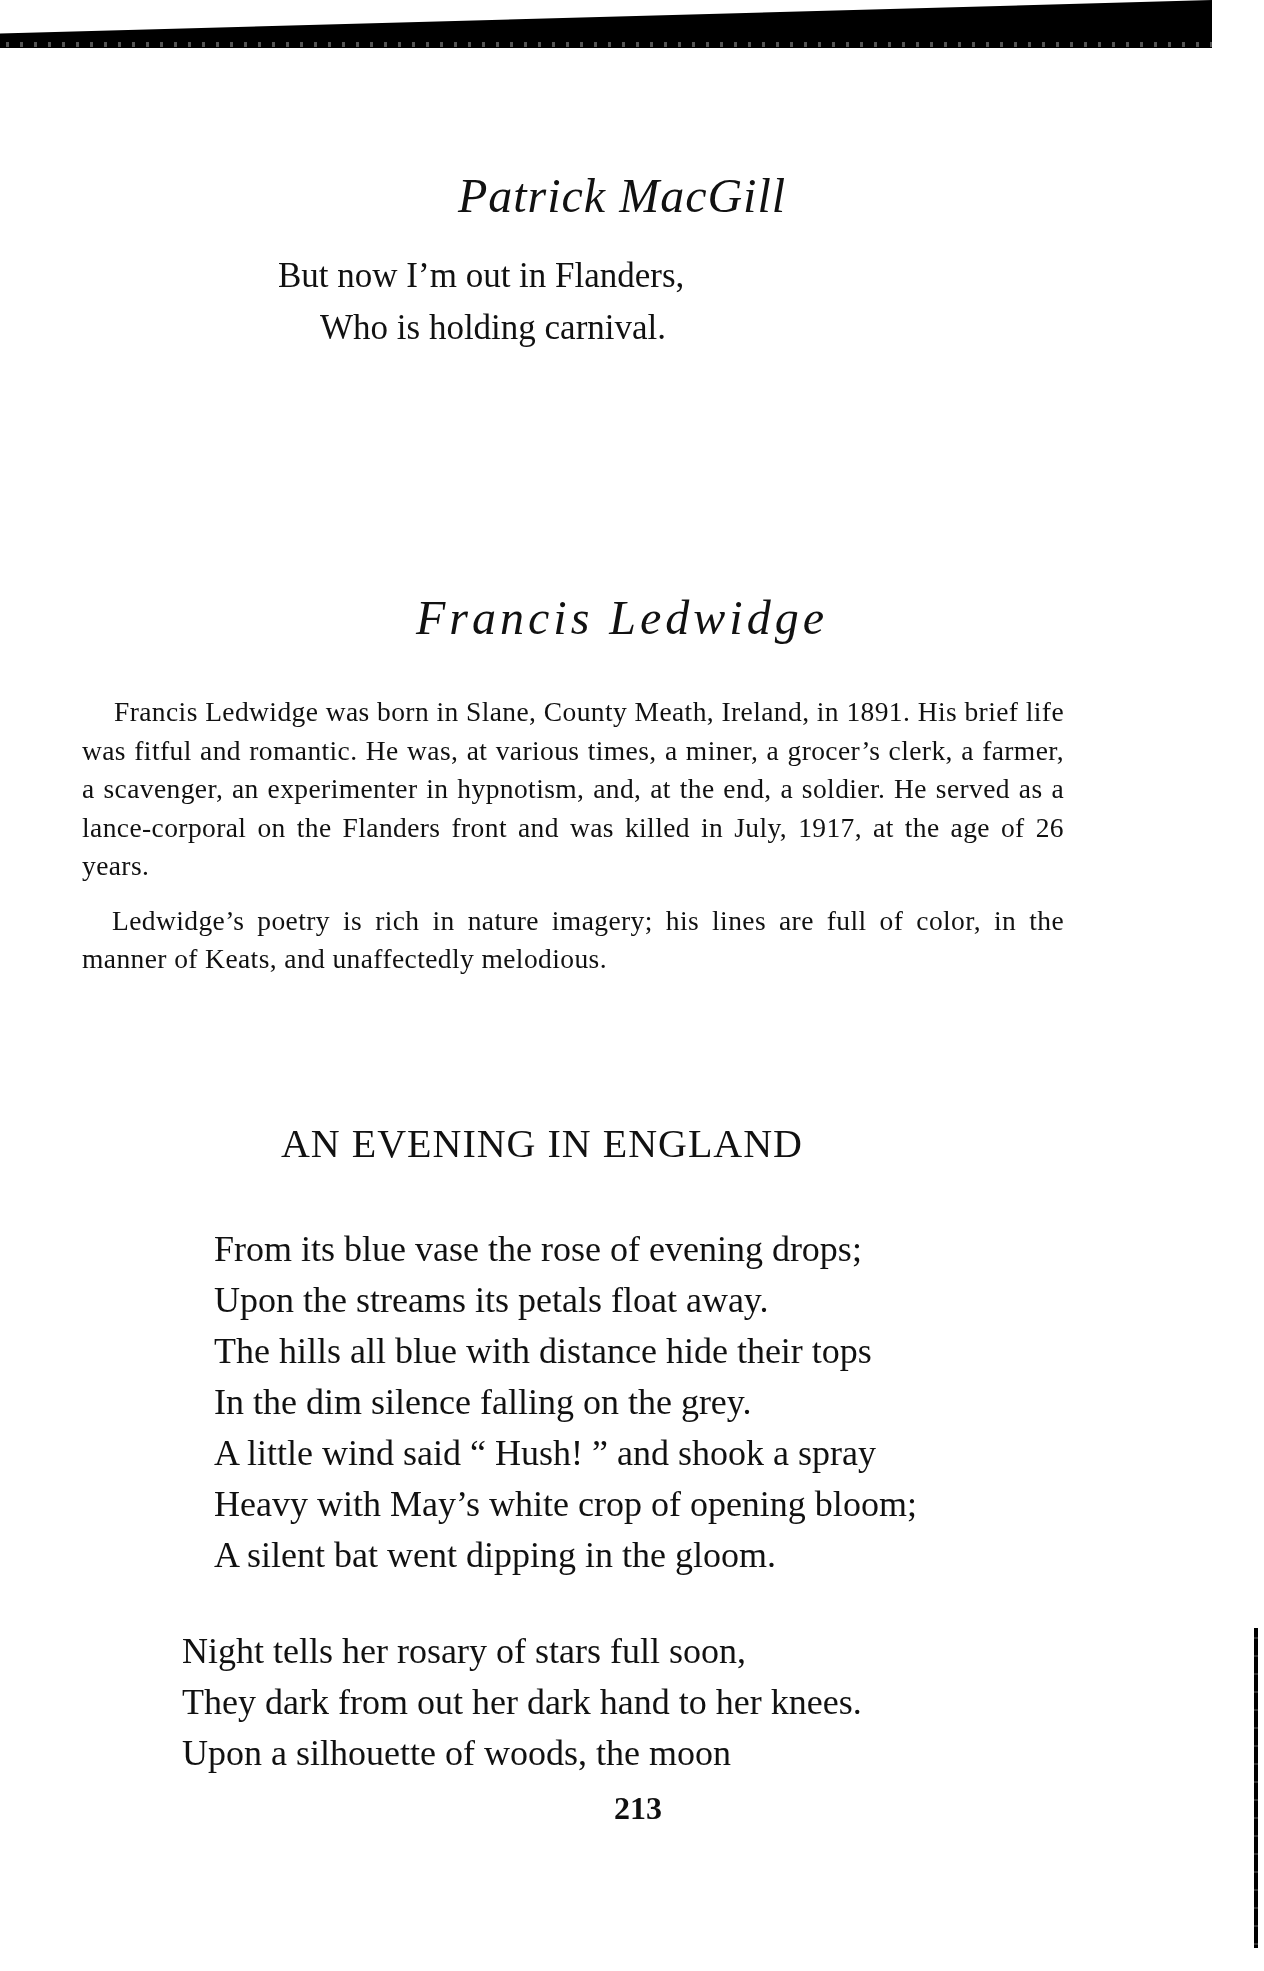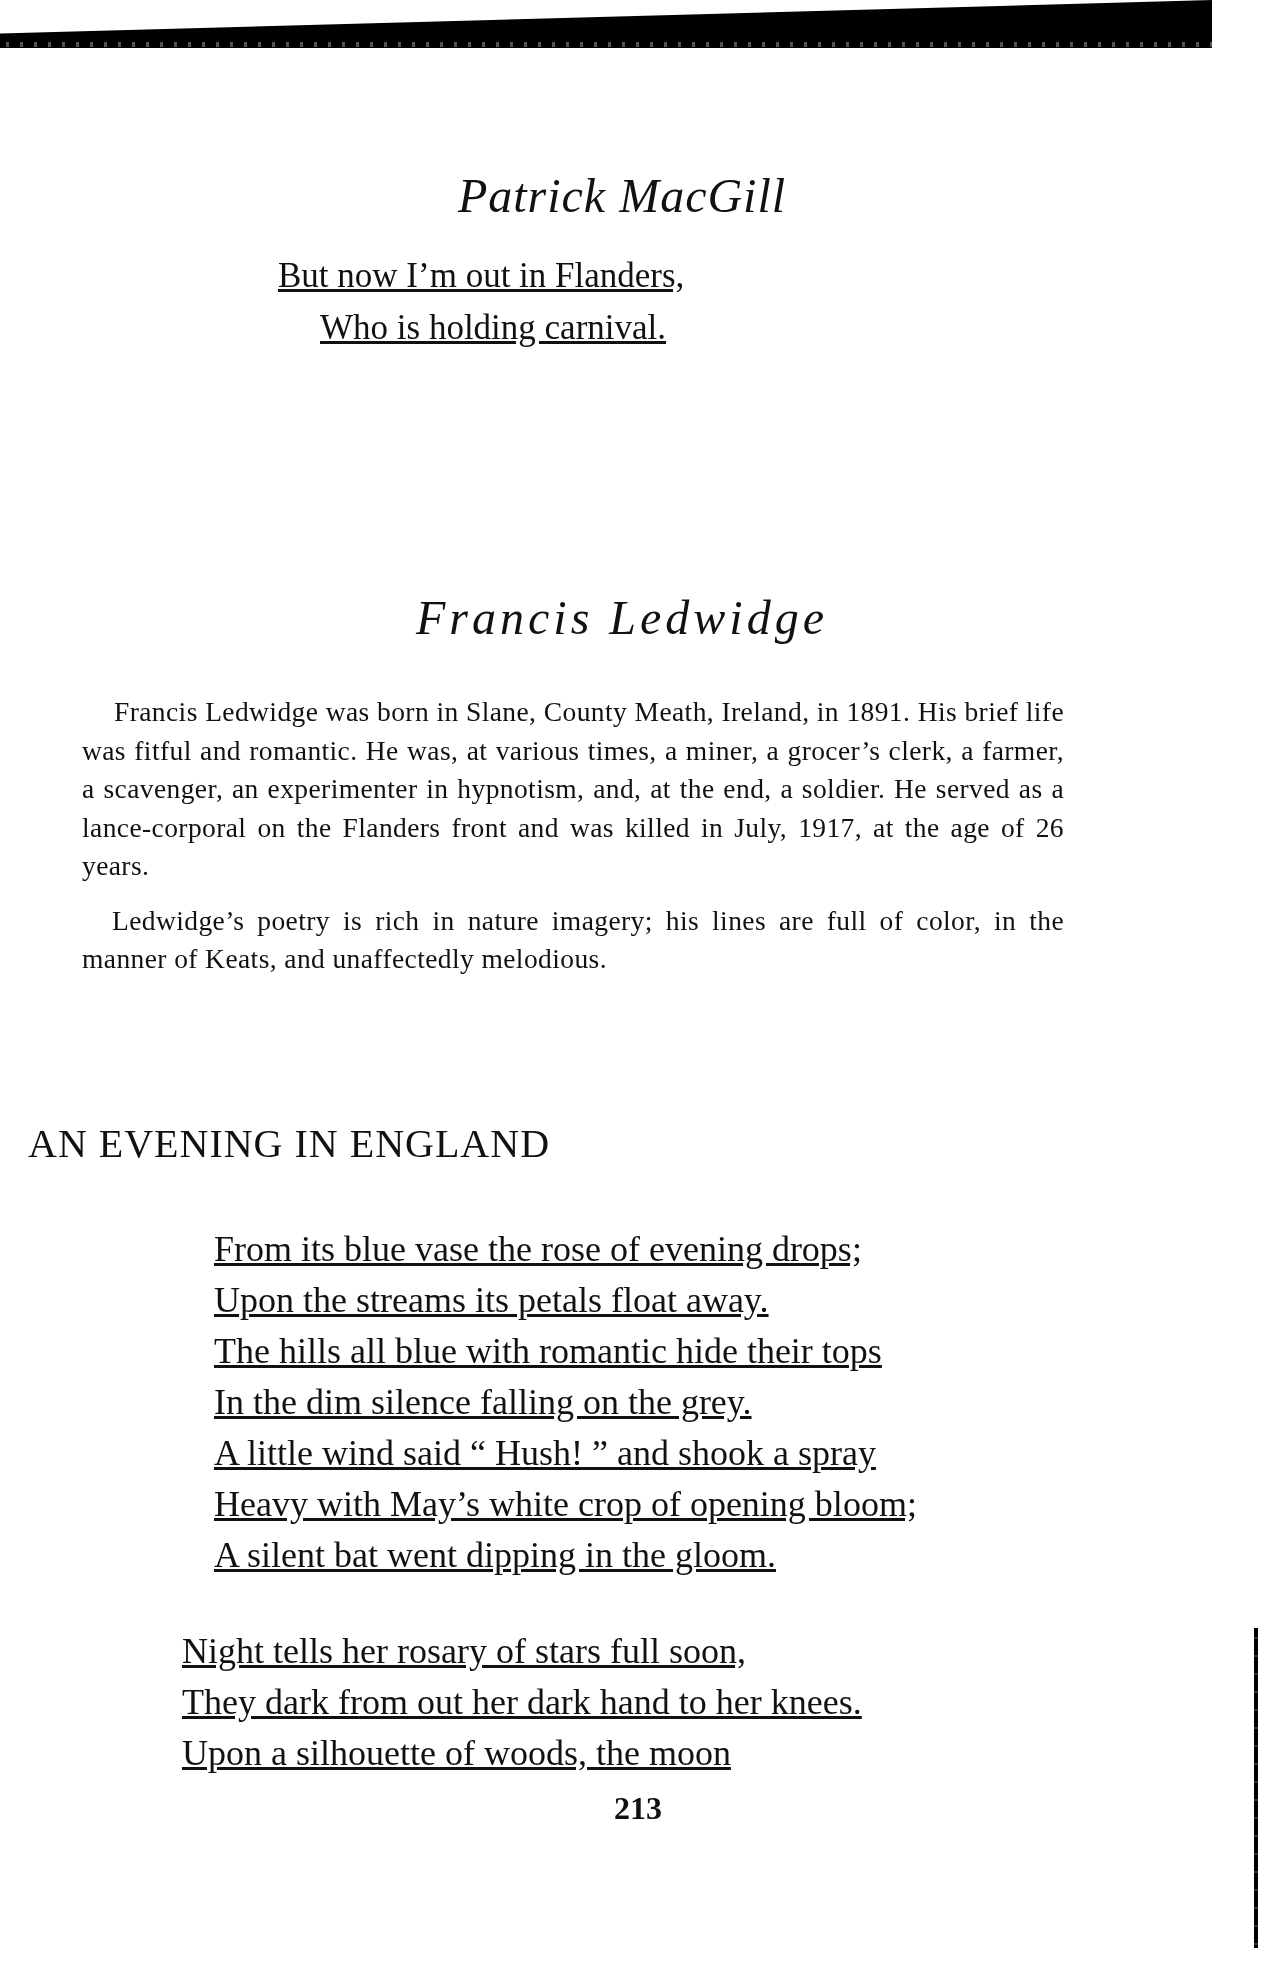--- a/index.html
+++ b/index.html
@@ -50,43 +50,44 @@
       letter-spacing: 1px;
     }
     #h-macgill { top: 168px; left: -10px; }
     #h-ledwidge { top: 590px; letter-spacing: 4px; left: -10px; }
     .verse {
       position: absolute;
       font-size: 35px;
       line-height: 52px;
       margin: 0;
     }
-    .verse .line { display: block; white-space: nowrap; text-decoration: underline; }
+    .verse .line { display: block; white-space: nowrap; }
     .verse .indent { padding-left: 42px; }
     #macgill-verse { left: 278px; top: 250px; }
     .bio {
       position: absolute;
       left: 66px;
       top: 677px;
       width: 1014px;
       font-size: 27.5px;
       line-height: 38.5px;
       text-align: justify;
       letter-spacing: 0.4px;
     }
     .bio p { margin: 16px; text-indent: 30px; text-align: justify; }
     .bio p:first-child { text-indent: 32px; }
     .poem-title {
       position: absolute;
       left: 0;
       width: 1076px;
       top: 1120px;
+      text-align: center;
       font-size: 40px;
       letter-spacing: 1px;
-      padding-left: 28px;
+      padding-left: 8px;
       box-sizing: border-box;
     }
     #stanza-1 { left: 182px; top: 1224px; font-size: 36px; line-height: 51px; margin-left: 32px; }
     #stanza-2 { left: 182px; top: 1626px; font-size: 36px; line-height: 51px; }
     .page-number {
       position: absolute;
       left: 0;
       width: 1264px;
       top: 1790px;
       text-align: center;
@@ -115,21 +116,21 @@
 <div class="bio">
   <p>Francis Ledwidge was born in Slane, County Meath, Ireland, in 1891. His brief life was fitful and romantic. He was, at various times, a miner, a grocer’s clerk, a farmer, a scavenger, an experimenter in hypnotism, and, at the end, a soldier. He served as a lance-corporal on the Flanders front and was killed in July, 1917, at the age of 26 years.</p>
   <p>Ledwidge’s poetry is rich in nature imagery; his lines are full of color, in the manner of Keats, and unaffectedly melodious.</p>
 </div>
 
 <div class="poem-title">AN EVENING IN ENGLAND</div>
 
 <div id="stanza-1" class="verse">
   <span class="line">From its blue vase the rose of evening drops;</span>
   <span class="line">Upon the streams its petals float away.</span>
-  <span class="line">The hills all blue with romantic hide their tops</span>
+  <span class="line">The hills all blue with distance hide their tops</span>
   <span class="line">In the dim silence falling on the grey.</span>
   <span class="line">A little wind said “ Hush! ” and shook a spray</span>
   <span class="line">Heavy with May’s white crop of opening bloom;</span>
   <span class="line">A silent bat went dipping in the gloom.</span>
 </div>
 
 <div id="stanza-2" class="verse">
   <span class="line">Night tells her rosary of stars full soon,</span>
   <span class="line">They dark from out her dark hand to her knees.</span>
   <span class="line">Upon a silhouette of woods, the moon</span>

